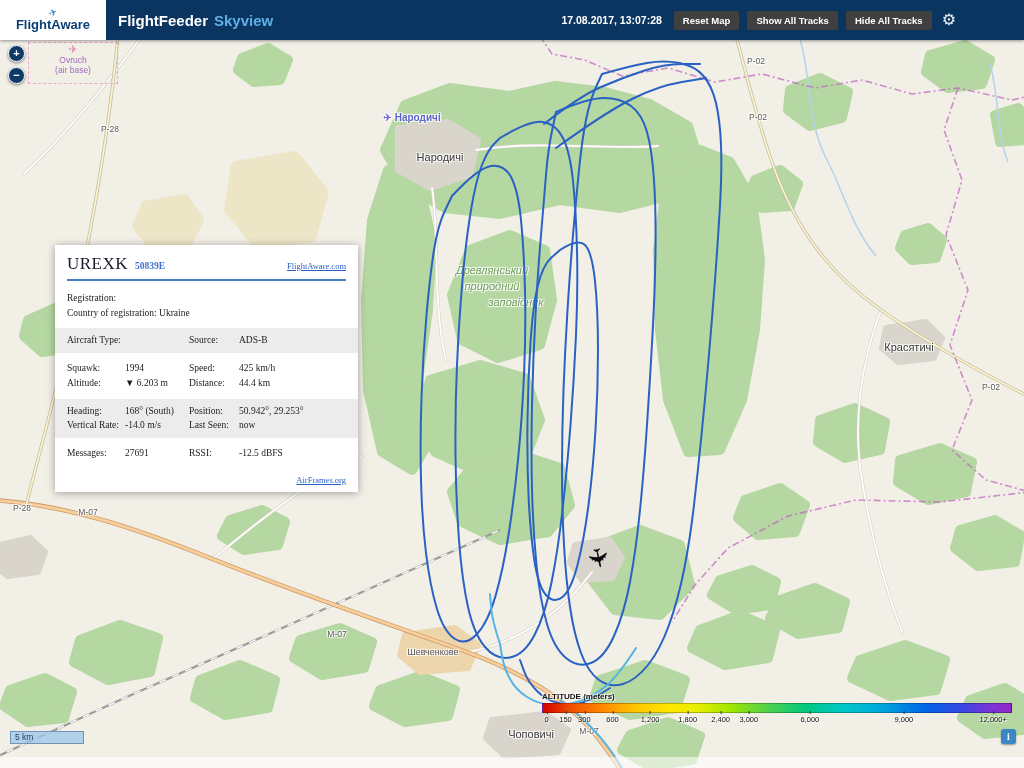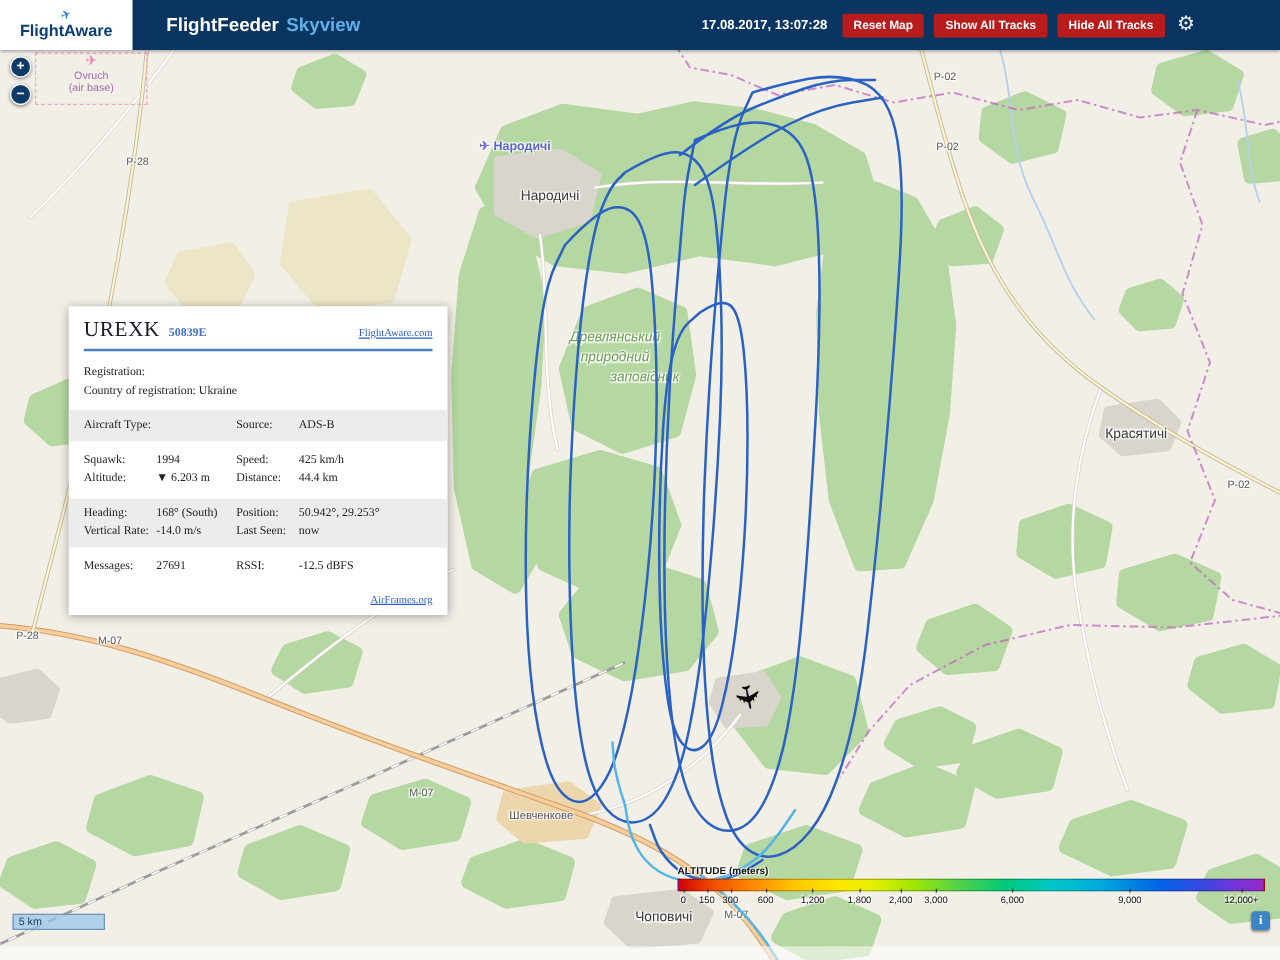--- a/index.html
+++ b/index.html
@@ -27,25 +27,25 @@
   .plane-marker{position:absolute;left:598px;top:558px;transform:translate(-50%,-50%) rotate(78deg);
     font-size:26px;color:#0a0a0a;line-height:1;z-index:6;}
 
   
   header{position:absolute;left:0;top:0;width:1024px;height:40px;background:#0a3561;display:flex;
     align-items:center;z-index:20;box-shadow:0 1px 3px rgba(0,0,0,.4);}
   .logo-box{width:106px;height:40px;background:#fff;display:flex;flex-direction:column;align-items:center;
     justify-content:center;cursor:pointer;}
   .logo-plane{color:#2e83c6;font-size:10px;line-height:1;transform:rotate(-20deg);}
   .logo-text{color:#0b3e75;font-weight:bold;font-size:13px;line-height:1.1;}
-  .app-title{margin-left:27px;font-size:15px;font-weight:bold;color:#fff;}
+  .app-title{margin-left:12px;font-size:15px;font-weight:bold;color:#fff;}
   .app-subtitle{color:#5fb0e8;margin-left:6px;font-size:15px;font-weight:bold;}
   .header-right{margin-left:auto;display:flex;align-items:center;gap:8px;padding-right:68px;}
   .hdr-time{color:#fff;font-size:10.5px;font-weight:bold;margin-right:4px;}
-  .hdr-btn{background:#b91c1c;border:none;border-radius:2px;color:#fff;font-size:9.5px;font-weight:bold;
+  .hdr-btn{background:#404040;border:none;border-radius:2px;color:#fff;font-size:9.5px;font-weight:bold;
     padding:4px 9px;cursor:pointer;font-family:"Liberation Sans",sans-serif;}
   .gear{color:#e8eef4;font-size:16px;line-height:1;cursor:pointer;margin-left:2px;}
 
   
   .zoom{position:absolute;left:8px;top:45px;display:flex;flex-direction:column;gap:5px;z-index:12;}
   .zbtn{width:17px;height:17px;border-radius:50%;background:#0d3a66;color:#fff;border:1.5px solid #fdfdfd;
     font-size:11px;font-weight:bold;line-height:1;display:flex;align-items:center;justify-content:center;
     padding:0;cursor:pointer;box-shadow:0 1px 3px rgba(0,0,0,.5);}
 
   

